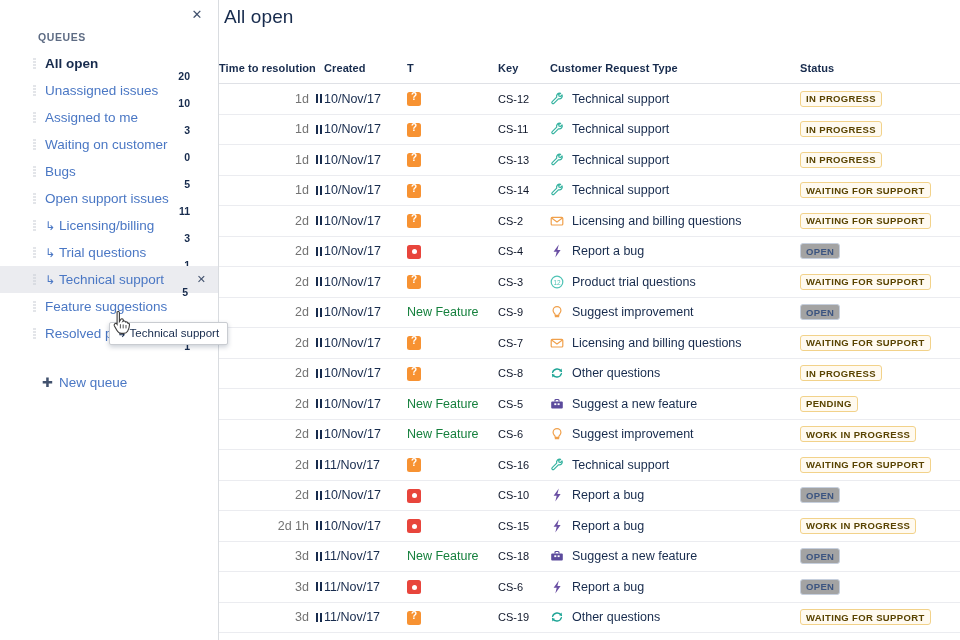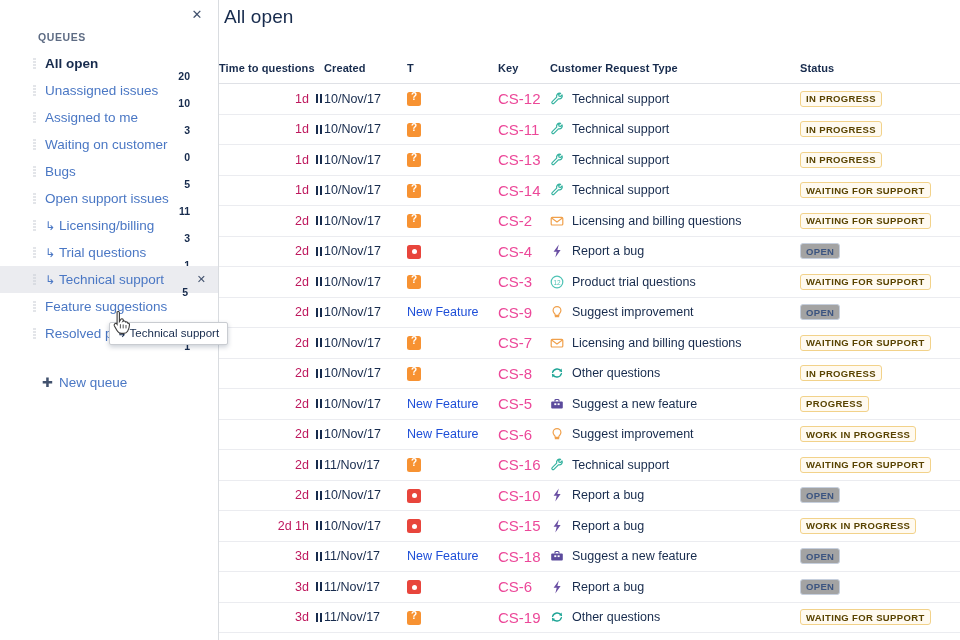--- a/index.html
+++ b/index.html
@@ -215,45 +215,45 @@
   td.ttr {
     padding-left: 14px;
     text-align: right;
     padding-right: 0;
   }
   .ttr-inner {
     display: flex;
     align-items: center;
     justify-content: flex-end;
   }
-  .ttr-val { font-size: 12.5px; color: #be185d; }
+  .ttr-val { font-size: 12.5px; color: #737373; }
   .pause {
     display: inline-flex;
     margin-left: 7px;
     width: 8px;
   }
   .pause b {
     display: block;
     width: 2.4px;
     height: 9px;
     background: #172b4d;
     margin-right: 2.2px;
   }
   td.created { padding-left: 9px; color: #172b4d; }
   td.typecell { padding-left: 9px; }
   td.keycell { }
   .key-link {
-    color: #ec4899;
+    color: #0f172a;
     text-decoration: none;
     cursor: pointer;
-    font-size: 15px;
+    font-size: 11px;
     text-align: center;
   }
   .newfeature-text {
-    color: #1d4ed8;
+    color: #15803d;
     font-size: 12.5px;
   }
   td.crt { padding-left: 3px; }
   .crt-inner { display: flex; align-items: center; }
   .crt-label { margin-left: 8px; font-size: 12.5px; color: #172b4d; }
 
   
   .sq-icon {
     display: inline-block;
     width: 14px;
@@ -461,21 +461,21 @@
         <colgroup>
           <col class="col-ttr">
             <col class="col-created">
             <col class="col-type">
           <col class="col-key">
             <col class="col-crt">
             <col class="col-status">
         </colgroup>
         <thead>
           <tr>
-            <th class="col-ttr">Time to questions</th>
+            <th class="col-ttr">Time to resolution</th>
             <th>Created</th>
             <th>T</th>
             <th>Key</th>
             <th>Customer Request Type</th>
             <th>Status</th>
           </tr>
         </thead>
         <tbody id="issues-body">
             <tr>
               <td class="ttr">
@@ -753,21 +753,21 @@
                     <svg width="14" height="14" viewBox="0 0 14 14">
                       <rect x="1.2" y="4.6" width="11.6" height="7" rx="1" fill="#5b4a9c"></rect>
                       <path d="M5 4.6V3.4a.9.9 0 0 1 .9-.9h2.2a.9.9 0 0 1 .9.9v1.2" fill="none" stroke="#5b4a9c" stroke-width="1.2"></path>
                       <rect x="4.3" y="6.3" width="2" height="1.8" fill="#ffffff"></rect>
                       <rect x="7.6" y="6.3" width="2" height="1.8" fill="#ffffff"></rect>
                     </svg>
                   </span>
                   <span class="crt-label">Suggest a new feature</span>
                 </div>
               </td>
-              <td class="statuscell"><span class="badge yellow">PROGRESS</span></td>
+              <td class="statuscell"><span class="badge yellow">PENDING</span></td>
             </tr>
             <tr>
               <td class="ttr">
                 <div class="ttr-inner">
                   <span class="ttr-val">2d</span>
                   <span class="pause">
                     <b></b>
                     <b></b>
                   </span>
                 </div>

